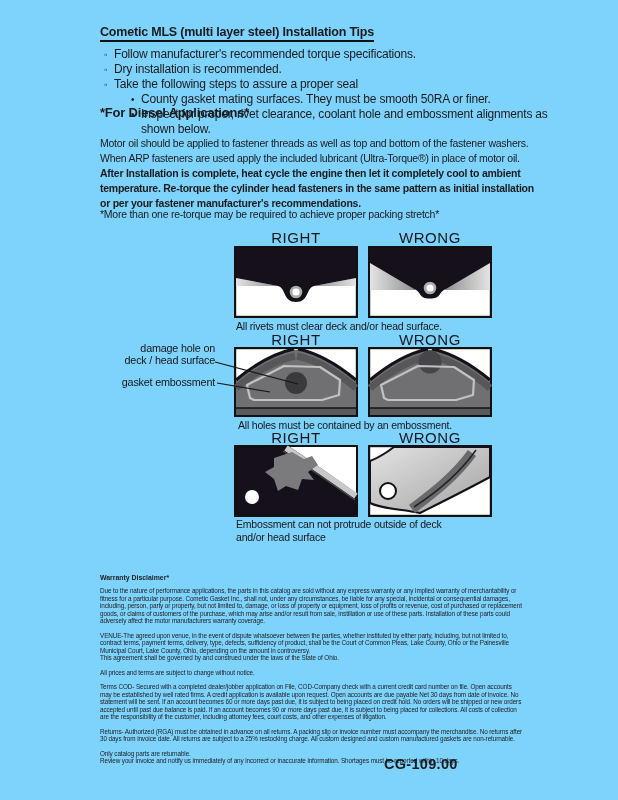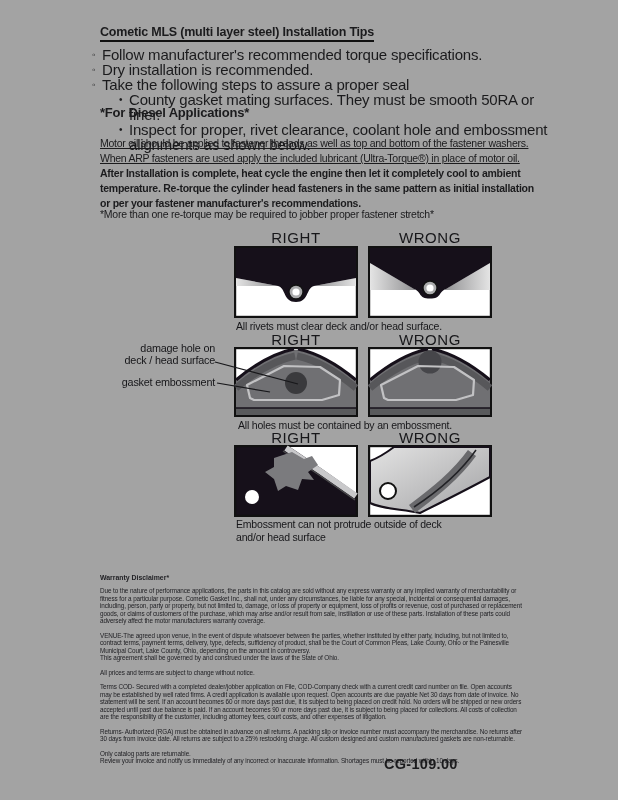--- a/index.html
+++ b/index.html
@@ -1,31 +1,31 @@
 <!DOCTYPE html>
 <html><head>
 <meta charset="utf-8">
 <style>
   html,body{margin:0;padding:0;background:#fff;}
-  .page{position:relative;width:618px;height:800px;background:#a3a3a3;overflow:hidden;
+  .page{position:relative;width:618px;height:800px;background:#7dd3fc;overflow:hidden;
         font-family:"Liberation Sans","DejaVu Sans",sans-serif;color:#1b1b1d;}
   .abs{position:absolute;}
 
   .doc-title{left:100px;top:25px;font-size:12.5px;font-weight:bold;letter-spacing:-0.2px;
              border-bottom:2px solid #111;padding-bottom:1px;}
 
-  .bullets{left:92px;top:47px;font-size:15px;letter-spacing:-0.2px;line-height:15px;width:460px;}
+  .bullets{left:104px;top:47px;font-size:12px;letter-spacing:-0.2px;line-height:15px;width:460px;}
   .b1{position:relative;padding-left:10px;}
   .b1::before{content:"◦";position:absolute;left:0;top:0;font-size:10px;}
   .b2{position:relative;padding-left:10px;margin-left:27px;}
   .b2::before{content:"•";position:absolute;left:0;top:0;font-size:10px;}
 
   .diesel-heading{left:100px;top:105px;font-size:13px;font-weight:bold;letter-spacing:-0.2px;}
   .para{left:100px;width:455px;font-size:10.5px;letter-spacing:-0.25px;line-height:15px;white-space:pre-line;}
-  .p1{top:136px;text-decoration:underline;} .p2{top:166px;font-weight:bold;} .p3{top:207px;}
+  .p1{top:136px;} .p2{top:166px;font-weight:bold;} .p3{top:207px;}
 
   .rw-label{width:124px;text-align:center;font-size:15px;letter-spacing:0.6px;color:#17171a;}
   .caption{font-size:10.5px;font-weight:normal;letter-spacing:-0.2px;line-height:13px;color:#17171a;}
 
   .dbox{width:124px;height:72px;}
   .dbox svg{display:block;width:124px;}
 
   .callout{font-size:10.8px;letter-spacing:-0.2px;line-height:12px;text-align:right;width:112px;color:#17171a;}
 
   .warranty{left:100px;top:574px;width:424px;color:#222226;}
@@ -67,21 +67,21 @@
     <div class="b2">County gasket mating surfaces.  They must be smooth 50RA or finer.</div>
     <div class="b2">Inspect for proper, rivet clearance, coolant hole and embossment alignments as shown below.</div>
   </div>
 
   <div class="abs diesel-heading">*For Diesel Applications*</div>
   <div class="abs para p1">Motor oil should be applied to fastener threads as well as top and bottom of the fastener washers.
 When ARP fasteners are used apply the included lubricant (Ultra-Torque®) in place of motor oil.</div>
   <div class="abs para p2">After Installation is complete, heat cycle the engine then let it completely cool to ambient
 temperature. Re-torque the cylinder head fasteners in the same pattern as initial installation
 or per your fastener manufacturer's recommendations.</div>
-  <div class="abs para p3">*More than one re-torque may be required to jobber proper fastener stretch*</div>
+  <div class="abs para p3">*More than one re-torque may be required to achieve proper packing stretch*</div>
 
   <div class="abs rw-label" style="left:234px;top:229px;">RIGHT</div>
   <div class="abs rw-label" style="left:368px;top:229px;">WRONG</div>
 
   <div class="abs dbox" style="left:234px;top:246px;">
     <svg viewBox="0 0 124 72">
       <rect x="1" y="1" width="122" height="70" fill="#ffffff" stroke="#111" stroke-width="2.4"></rect>
       <polygon points="2,32 44,40 2,40" fill="url(#wL)"></polygon>
       <polygon points="122,32 80,40 122,40" fill="url(#wR)"></polygon>
       <path d="M2,2 H122 V32 L80,40 C72,42 75,56 62,56 C49,56 52,42 44,40 L2,32 Z" fill="#16101a"></path>

